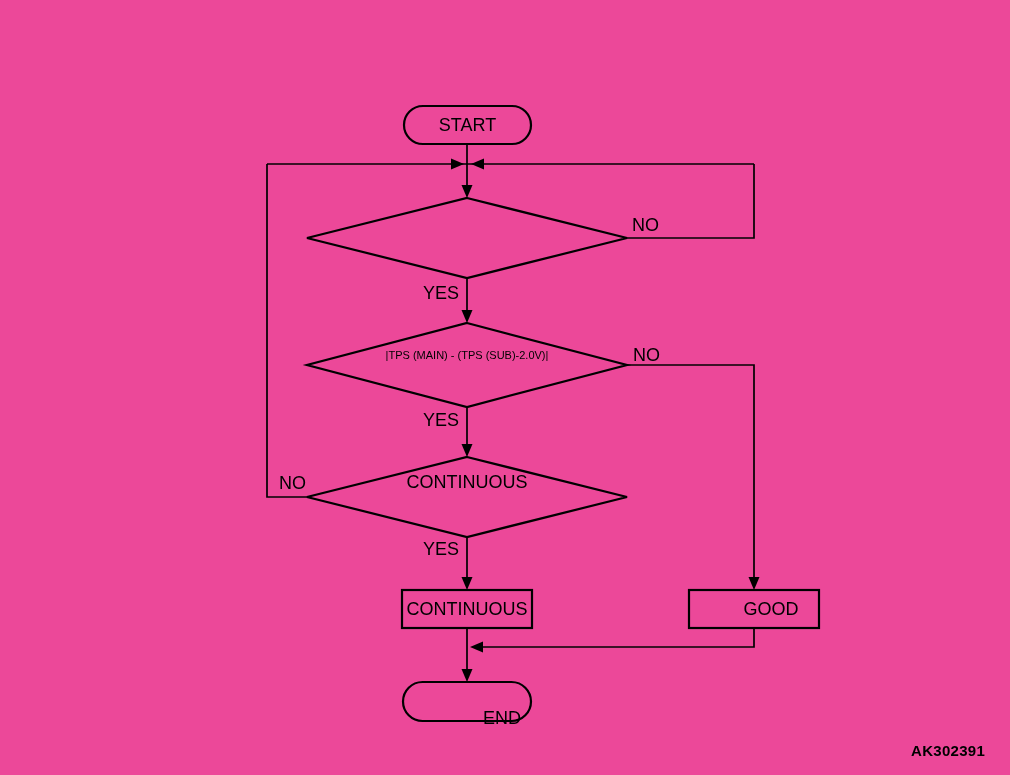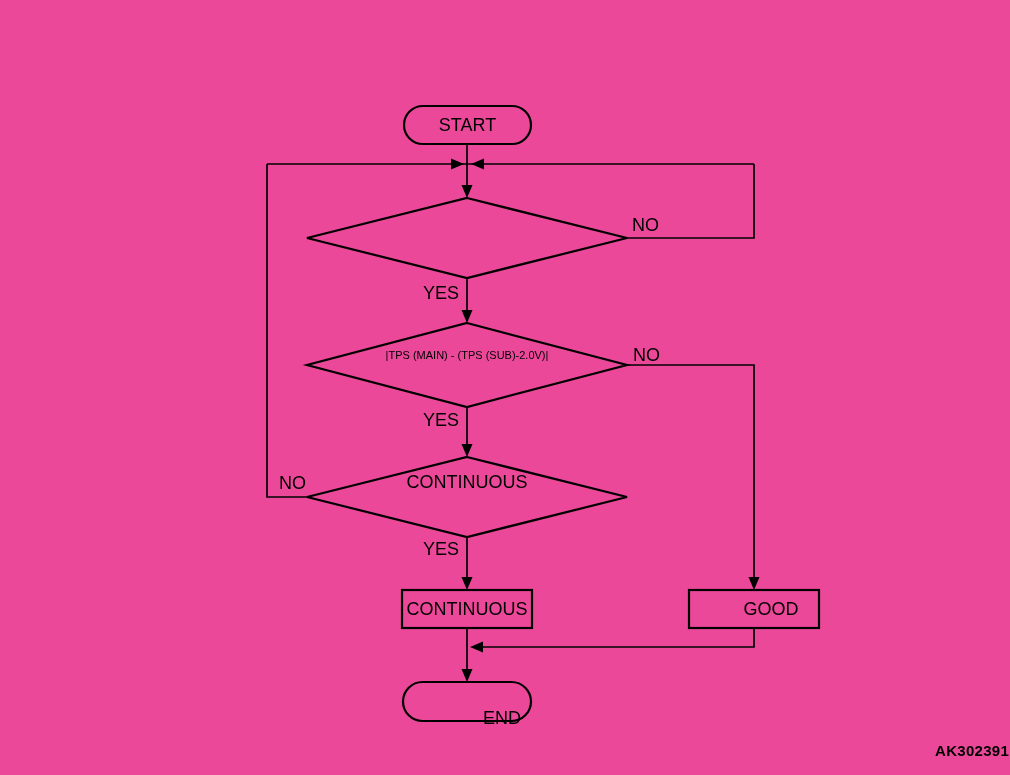--- a/index.html
+++ b/index.html
@@ -116,15 +116,15 @@
   <div class="lbl yes-lbl" style="left:407px;top:283px;">YES</div>
 
   <div class="lbl" style="left:633px;top:345px;">NO</div>
 
   <div class="lbl yes-lbl" style="left:407px;top:410px;">YES</div>
 
   <div class="lbl" style="left:279px;top:473px;">NO</div>
 
   <div class="lbl yes-lbl" style="left:407px;top:539px;">YES</div>
 
-  <div class="lbl figcode" style="left:935px;top:741px;">AK302391</div>
+  <div class="lbl figcode" style="left:911px;top:741px;">AK302391</div>
 
 </div>
 
 </body></html>

